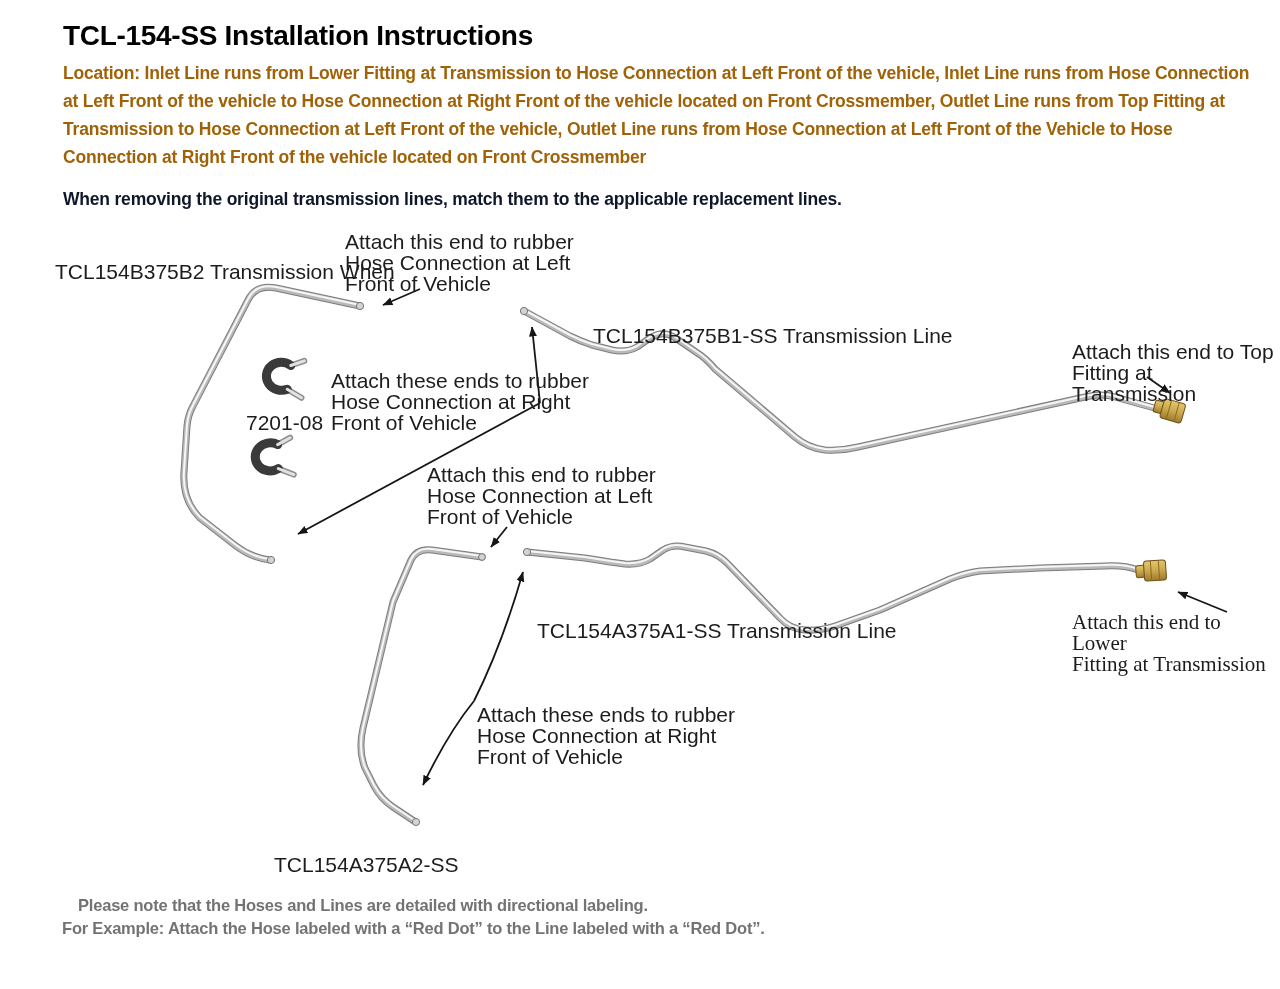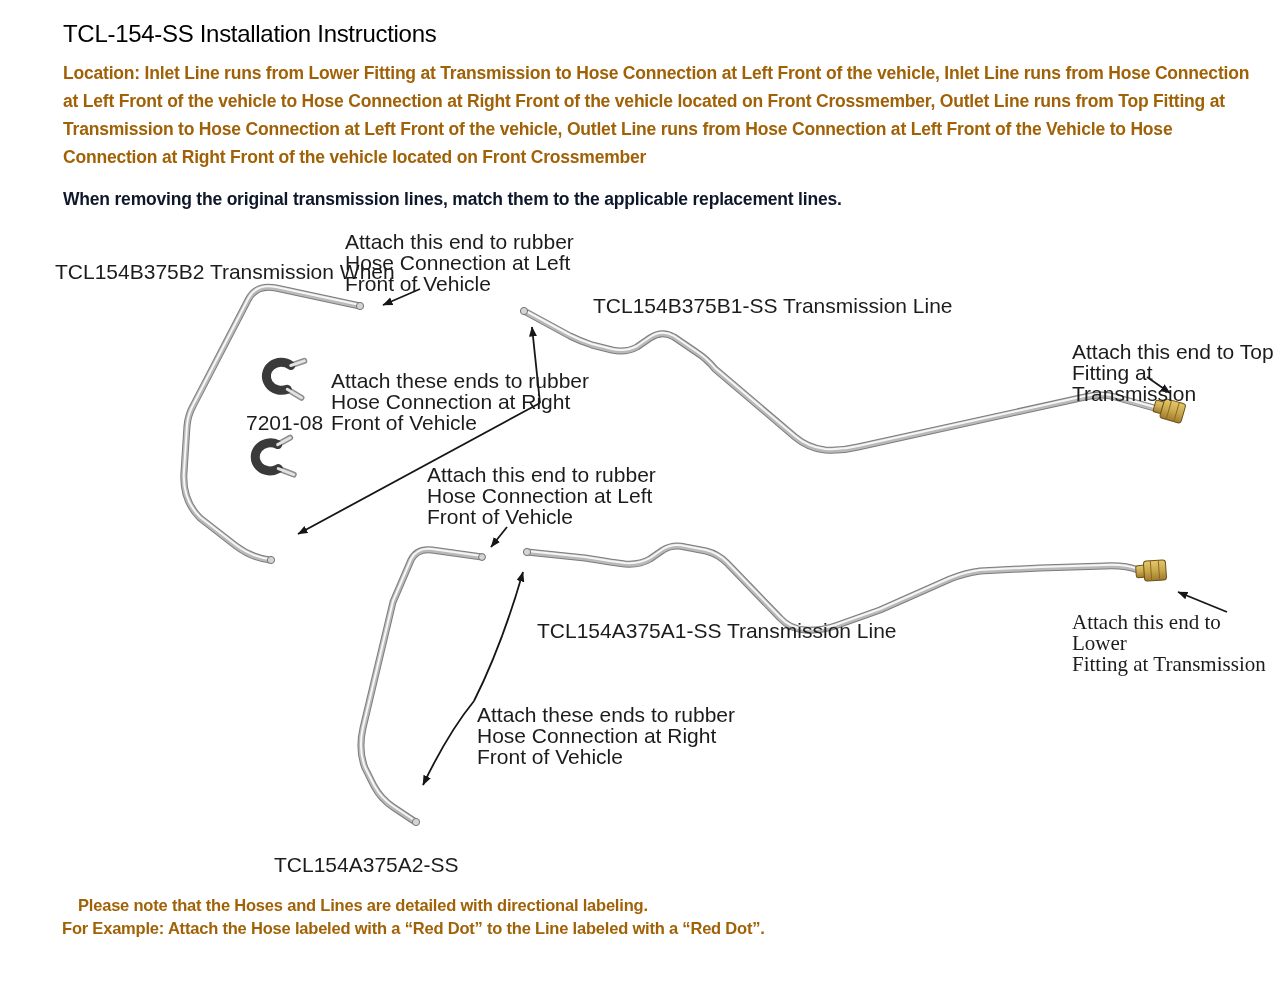--- a/index.html
+++ b/index.html
@@ -7,40 +7,40 @@
     position:relative;
     width:1280px;height:989px;
     background:#ffffff;
     font-family:"Liberation Sans", sans-serif;
     color:#111;
     overflow:hidden;
   }
   .abs{position:absolute;}
   .title{
     left:63px;top:20px;
-    font-size:24px;font-weight:400;color:#000;
+    font-size:28px;font-weight:700;color:#000;
     letter-spacing:-0.3px;
     text-align:right;
   }
   .loc{
     left:63px;top:59px;width:1205px;
     font-size:17.5px;font-weight:700;line-height:28px;
     letter-spacing:-0.2px;color:#a16207;
   }
   .instr{
     left:63px;top:189px;width:1100px;
     font-size:17.5px;font-weight:700;letter-spacing:-0.2px;color:#0f172a;
   }
   .dlabel{
     font-size:21px;line-height:21px;color:#1c1c1c;
     white-space:pre-line;
   }
   .footer-line{
     font-size:16.5px;font-weight:700;line-height:23px;
-    letter-spacing:-0.2px;color:#a16207;white-space:pre-line;
+    letter-spacing:-0.2px;color:#737373;white-space:pre-line;
   }
   svg.canvas{position:absolute;left:0;top:0;}
   .tube-outline{fill:none;stroke:#7d7d7d;stroke-width:7;stroke-linecap:round;stroke-linejoin:round;}
   .tube-base{fill:none;stroke:#b9b9b9;stroke-width:5;stroke-linecap:round;stroke-linejoin:round;}
   .tube-hi{fill:none;stroke:#f6f6f6;stroke-width:2;stroke-linecap:round;stroke-linejoin:round;}
   .endcap{fill:#d4d4d4;stroke:#777;stroke-width:1;}
   .leader{fill:none;stroke:#161616;stroke-width:1.8;}
   .clip-body{fill:none;stroke:#3a3a3a;stroke-width:9;stroke-linecap:round;}
   .clip-tip-o{fill:none;stroke:#8d8d8d;stroke-width:6;stroke-linecap:round;}
   .clip-tip{fill:none;stroke:#e2e2e2;stroke-width:3;stroke-linecap:round;}
@@ -134,21 +134,21 @@
   </svg>
 
   <div class="abs title">TCL-154-SS Installation Instructions</div>
   <div class="abs loc">Location: Inlet Line runs from Lower Fitting at Transmission to Hose Connection at Left Front of the vehicle, Inlet Line runs from Hose Connection at Left Front of the vehicle to Hose Connection at Right Front of the vehicle located on Front Crossmember, Outlet Line runs from Top Fitting at Transmission to Hose Connection at Left Front of the vehicle, Outlet Line runs from Hose Connection at Left Front of the Vehicle to Hose Connection at Right Front of the vehicle located on Front Crossmember</div>
   <div class="abs instr">When removing the original transmission lines, match them to the applicable replacement lines.</div>
 
   <div class="abs dlabel" style="left:55px;top:261px;">TCL154B375B2 Transmission When</div>
   <div class="abs dlabel" style="left:345px;top:231px;">Attach this end to rubber
 Hose Connection at Left
 Front of Vehicle</div>
-  <div class="abs dlabel" style="left:593px;top:295px;">TCL154B375B1-SS Transmission Line</div>
+  <div class="abs dlabel" style="left:593px;top:325px;">TCL154B375B1-SS Transmission Line</div>
   <div class="abs dlabel" style="left:1072px;top:341px;">Attach this end to Top
 Fitting at Transmission</div>
   <div class="abs dlabel" style="left:331px;top:370px;">Attach these ends to rubber
 Hose Connection at Right
 Front of Vehicle</div>
   <div class="abs dlabel" style="left:246px;top:412px;">7201-08</div>
   <div class="abs dlabel" style="left:427px;top:464px;">Attach this end to rubber
 Hose Connection at Left
 Front of Vehicle</div>
   <div class="abs dlabel" style="left:537px;top:572px;margin-top:48px;">TCL154A375A1-SS Transmission Line</div>

